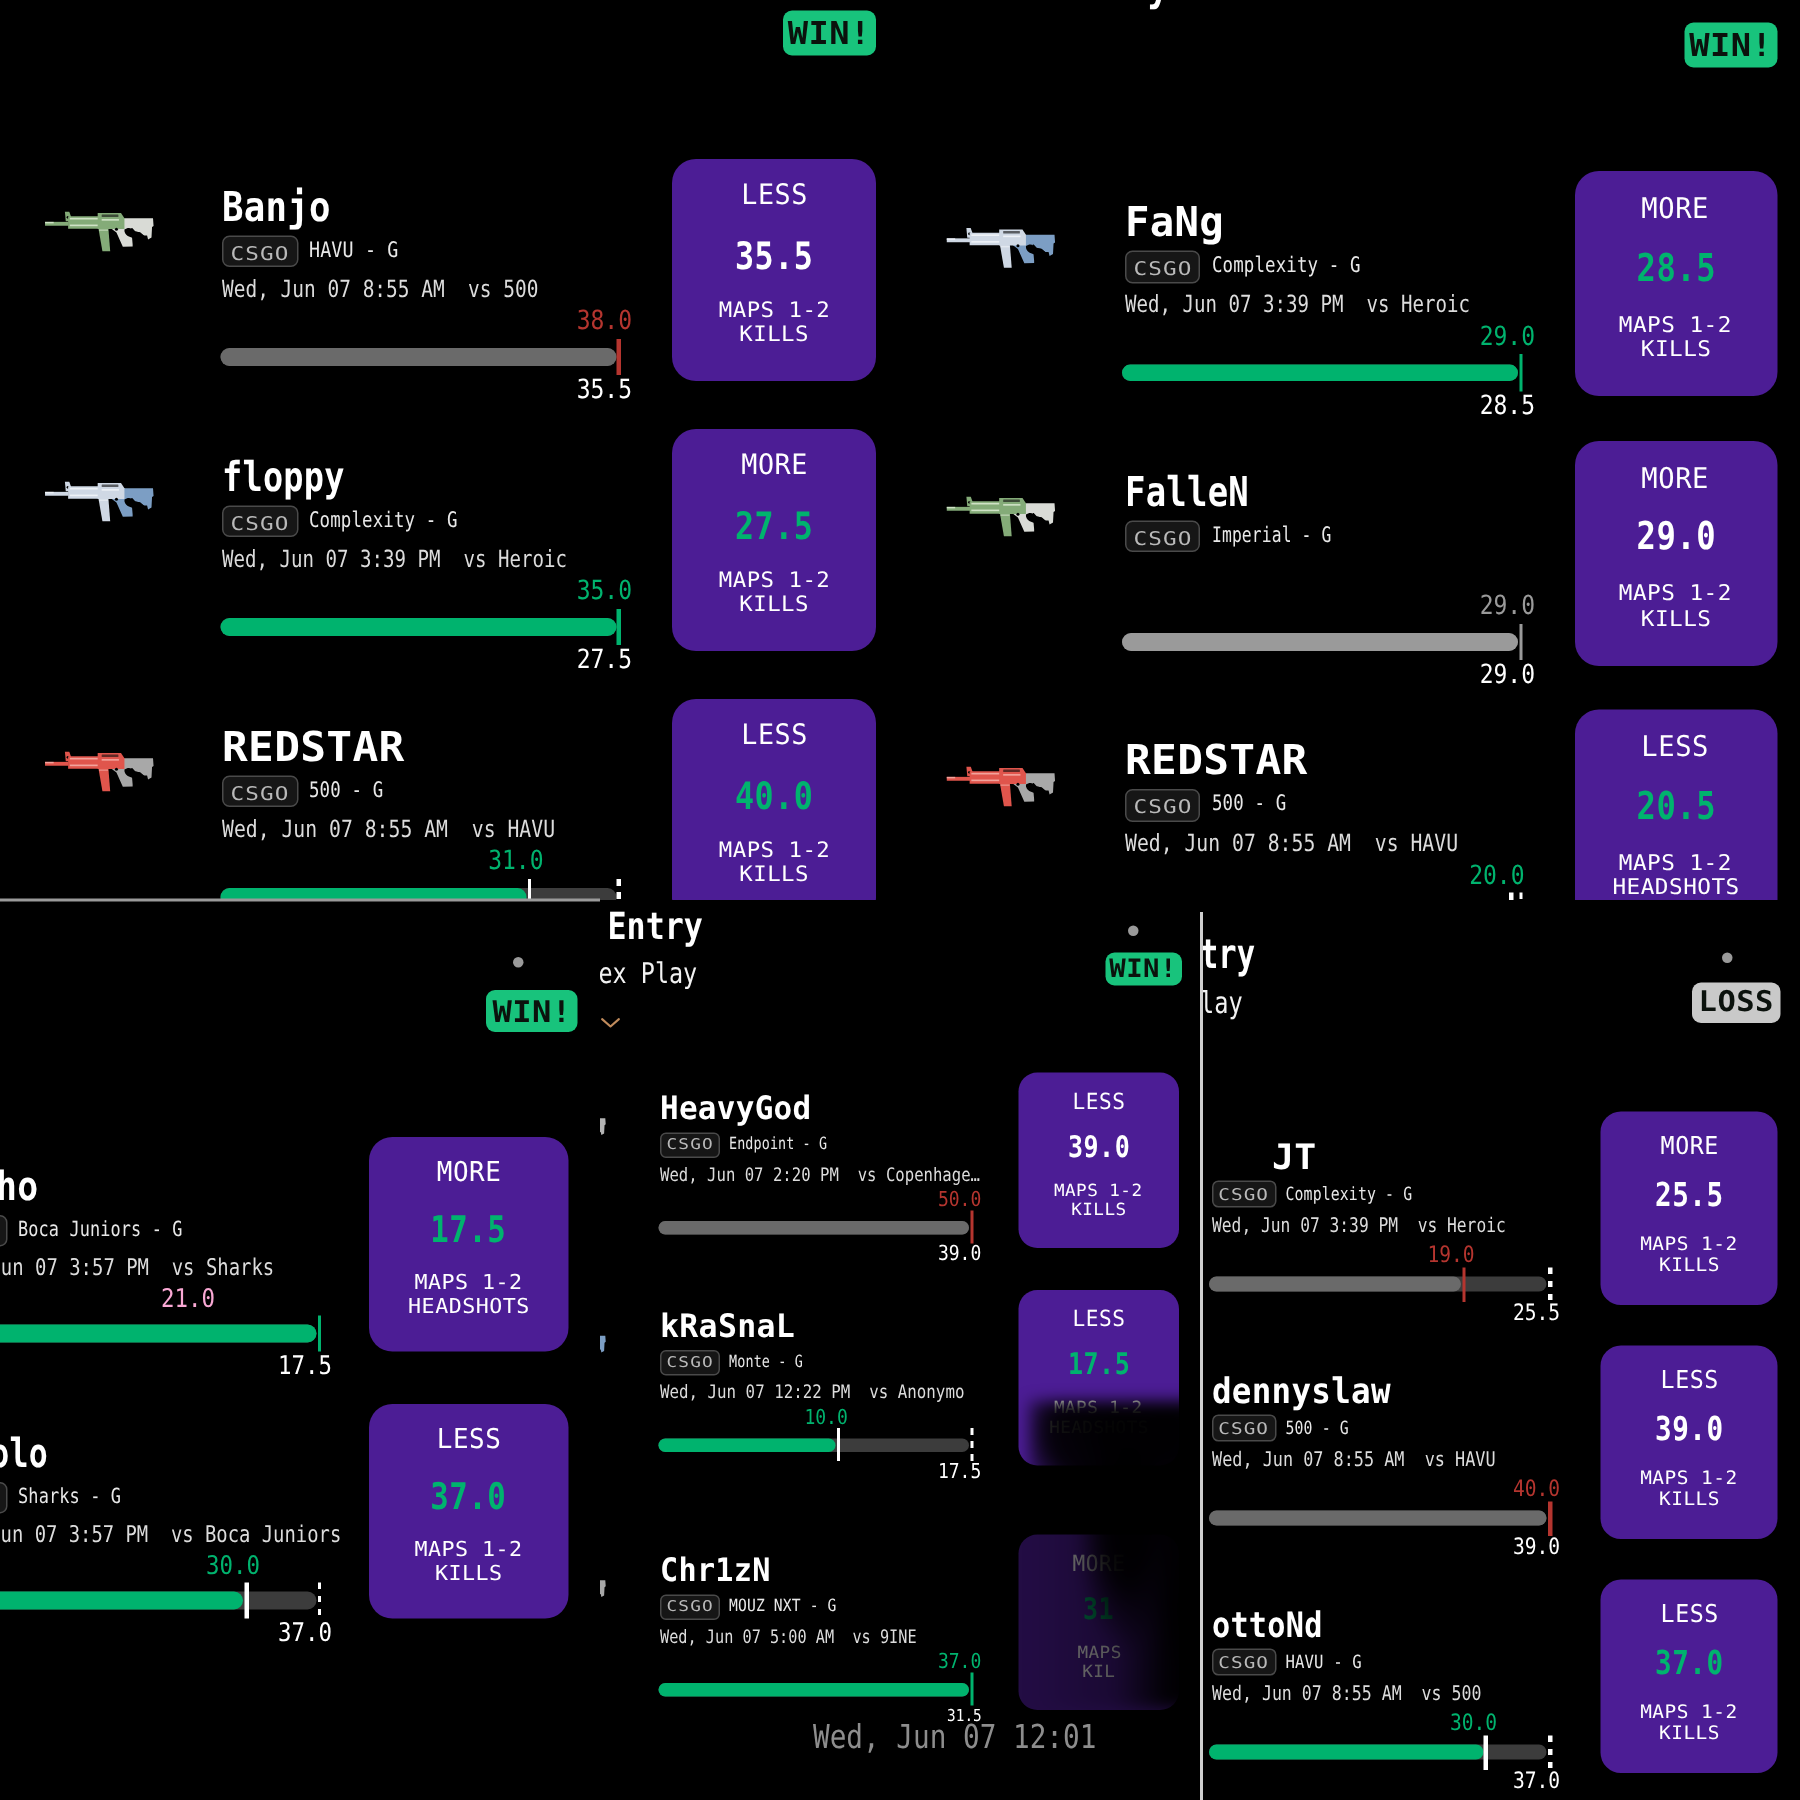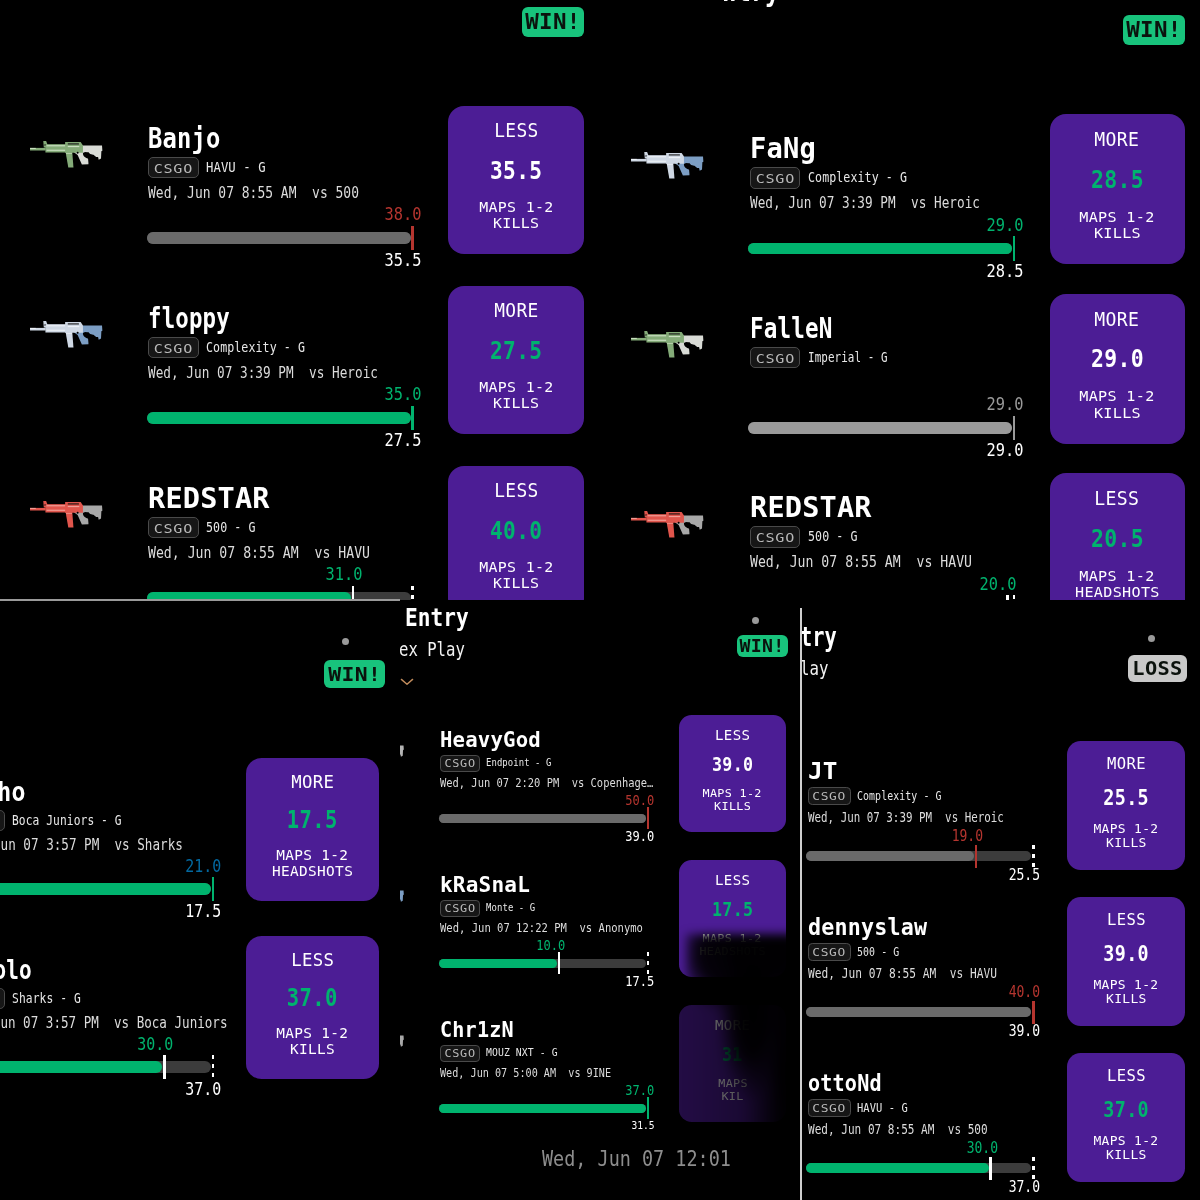--- a/index.html
+++ b/index.html
@@ -394,21 +394,21 @@
         </div>
         <div class="row" style="left: 0px; top: 181.9px; width: 590px; height: 175.32px;">
           <div class="pname" style="left: 144.152px; top: -5.0648px; font-size: 26.785px; line-height: 29.9992px;"><span class="sq" style="transform: scaleX(0.865017);">Nicho</span></div>
           <div class="meta" style="left: 144.152px; top: 28.1486px; height: 21.0384px;"><span class="lgtag" style="font-size: 12.2724px; line-height: 21.0384px; height: 21.0384px; width: 49.4792px; box-sizing: border-box; text-align: center; border-radius: 4.87px;"></span><span class="team" style="font-size: 13.9282px; margin-left: 7.305px; line-height: 21.0384px;"><span class="sq" style="transform: scaleX(0.808878);">Boca Juniors - G</span></span></div>
           <div class="mtime" style="left: 144.152px; top: 54.057px; font-size: 15.3892px; line-height: 18.467px;"><span class="sq" style="transform: scaleX(0.820466);">Wed, Jun 07 3:57 PM  vs Sharks</span></div>
           <div class="barwrap" style="left: 142.691px; top: 101.588px; width: 257.136px; height: 11.2984px;">
             <div class="track" style="top: 0px; width: 257.136px; height: 11.2984px; background: rgb(60, 60, 60);"></div>
             <div class="fill" style="width: 100%; background: rgb(0, 179, 110);"></div>
           </div>
           <div class="mark" style="left: 400.627px; top: 95.0882px; height: 24.2984px; width: 2.6px; background: rgb(0, 179, 110);"></div>
-          <div class="valtop" style="left: 290.541px; width: 120px; text-align: right; top: 74.024px; font-size: 17.1424px; line-height: 20.5709px; color: #0369a1;"><span class="sqr" style="transform: scaleX(0.871659);">21.0</span></div>
+          <div class="valtop" style="left: 290.541px; width: 120px; text-align: left; top: 74.024px; font-size: 17.1424px; line-height: 20.5709px; color: #f9a8d4;"><span class="sqr" style="transform: scaleX(0.871659);">21.0</span></div>
           <div class="valbot" style="left: 290.541px; width: 120px; text-align: right; top: 118.828px; font-size: 17.1424px; line-height: 20.5709px;"><span class="sqr" style="transform: scaleX(0.871659);">17.5</span></div>
           <div class="card" style="left: 435px; top: -24px; width: 132.5px; height: 143.5px; border-radius: 15.584px;">
             <div class="pick" style="position: absolute; left: 0px; right: 0px; text-align: center; top: 13.5743px; font-size: 18.2284px; line-height: 21.3311px;"><span class="sqc" style="transform: scaleX(0.95);">MORE</span></div>
             <div class="line" style="position: absolute; left: 0px; right: 0px; text-align: center; top: 48.4797px; font-size: 24.4338px; line-height: 28.1182px; color: rgb(0, 179, 110);"><span class="sqc" style="transform: scaleX(0.84);">17.5</span></div>
             <div class="stat" style="position: absolute; left: 0px; right: 0px; text-align: center; top: 90.1723px; font-size: 13.7682px; line-height: 15.7074px;">
               <div><span class="sqc" style="transform: scaleX(1.05);">MAPS 1-2</span></div>
               <div><span class="sqc" style="transform: scaleX(1.05);">HEADSHOTS</span></div>
             </div>
           </div>
         </div>
@@ -548,21 +548,21 @@
           <div class="valbot" style="left: 210.877px; width: 120px; text-align: right; top: 95.77px; font-size: 13.816px; line-height: 16.5792px;"><span class="sqr" style="transform: scaleX(0.871659);">17.5</span></div>
           <div class="card" style="left: 355.7px; top: -17px; width: 106.7px; height: 116.7px; border-radius: 12.56px;">
             <div class="pick" style="position: absolute; left: 0px; right: 0px; text-align: center; top: 11.0392px; font-size: 14.8241px; line-height: 17.3473px;"><span class="sqc" style="transform: scaleX(0.95);">LESS</span></div>
             <div class="line" style="position: absolute; left: 0px; right: 0px; text-align: center; top: 39.4257px; font-size: 19.8705px; line-height: 22.8669px; color: rgb(0, 179, 110);"><span class="sqc" style="transform: scaleX(0.84);">17.5</span></div>
             <div class="stat" style="position: absolute; left: 0px; right: 0px; text-align: center; top: 73.3318px; font-size: 11.1969px; line-height: 12.7739px;">
               <div><span class="sqc" style="transform: scaleX(1.05);">MAPS 1-2</span></div>
               <div><span class="sqc" style="transform: scaleX(1.05);">HEADSHOTS</span></div>
             </div>
           </div>
         </div>
-        <div class="row" style="left: 0px; top: 422px; width: 480px; height: 141.3px;">
+        <div class="row" style="left: 0px; top: 440px; width: 480px; height: 141.3px;">
           <div class="wpn" style="left: 23.4715px; top: 10.2835px; width: 57.0695px; height: 21.4581px;"><svg viewBox="0 0 101 38" width="100%" height="100%" xmlns="http://www.w3.org/2000/svg" shape-rendering="geometricPrecision">
  <g>
                 <path d="M61 11 L79.5 11 L81.2 30.4 L81.2 32.4 L72.1 32.6 L66.2 19.5 L61 15.5 Z" fill="#a8a8a8"></path>
               </g>
  <g>
                 <path d="M66 6.3 L100.1 6.3 L100.6 13.4 L99.2 14.4 L98.7 24.2 L95.5 26 L94.6 22.3 L91.4 22.3 L87.3 19.3 L83.6 18.2 L80.8 15.3 L66 15.3 Z" fill="#a8a8a8"></path>
               </g>
  <g>
                 <path d="M73.6 16.8 C76.6 14.4 80.8 14.6 82.2 18.6 L88.2 19.2 L93 23.4 L84 25.2 C79 24.4 73 22.2 73.6 16.8 Z" fill="#000"></path>
               </g>
@@ -615,21 +615,21 @@
     </div>
     <div class="panel" style="left: 800px; top: 600px; width: 400px; height: 600px;">
       <div class="inner" style="left: -118.6px; top: 0px; width: 520px; height: 600px;">
         <div class="dots" style="left: 466.6px; top: 34.5px; gap: 9px;"><i style="width:7px;height:7px"></i>px"&gt;px"&gt;</div>
         <div class="badge" style="left: 446.3px; top: 54.9px; width: 59px; height: 27px; background: rgb(201, 201, 201); color: rgb(11, 18, 13); font-size: 19px;">
           <span class="sqc" style="transform: scaleX(1.07);">LOSS</span>
         </div>
         <div class="htitle" style="left: 118.6px; top: 21px; font-size: 27px; line-height: 31.05px;"><span class="sq" style="transform: scaleX(0.75267);">try</span></div>
         <div class="hsub" style="left: 118.1px; top: 56px; font-size: 20px; line-height: 24px;"><span class="sq" style="transform: scaleX(0.785876);">lay</span></div>
         <div class="row" style="left: 0px; top: 162.4px; width: 520px; height: 153.36px;">
-          <div class="pname" style="left: 126.096px; top: -4.4304px; font-size: 23.43px; line-height: 26.2416px;"><span class="sq" style="transform: scaleX(1.03769);">JT</span></div>
+          <div class="pname" style="left: 126.096px; top: -4.4304px; font-size: 23.43px; line-height: 26.2416px;"><span class="sq" style="transform: scaleX(1.03769); margin-left: 40px;">JT</span></div>
           <div class="meta" style="left: 126.096px; top: 24.6228px; height: 18.4032px;"><span class="lgtag" style="font-size: 10.7352px; line-height: 18.4032px; height: 18.4032px; width: 43.2816px; box-sizing: border-box; text-align: center; border-radius: 4.26px;"><span class="sqc" style="transform: scaleX(1.2);">CSGO</span></span><span class="team" style="font-size: 12.1836px; margin-left: 6.39px; line-height: 18.4032px;"><span class="sq" style="transform: scaleX(0.812362);">Complexity - G</span></span></div>
           <div class="mtime" style="left: 126.096px; top: 47.286px; font-size: 13.4616px; line-height: 16.1539px;"><span class="sq" style="transform: scaleX(0.806077);">Wed, Jun 07 3:39 PM  vs Heroic</span></div>
           <div class="barwrap" style="left: 124.818px; top: 88.8636px; width: 224.928px; height: 9.8832px;">
             <div class="track" style="top: 0px; width: 224.928px; height: 9.8832px; background: rgb(60, 60, 60);"></div>
             <div class="fill" style="width: 74.5%; background: rgb(106, 106, 106);"></div>
           </div>
           <div class="mark" style="left: 293.189px; top: 82.3636px; height: 22.8832px; width: 2.6px; background: rgb(181, 53, 47);"></div>
           <div class="mark" style="left: 350.546px; top: 82.3636px; height: 22.8832px; width: 2.6px; background: repeating-linear-gradient(rgb(255, 255, 255) 0px, rgb(255, 255, 255) 4.4px, transparent 4.4px, transparent 8.8px);"></div>
           <div class="valtop" style="left: 181.761px; width: 120px; text-align: right; top: 64.752px; font-size: 14.9952px; line-height: 17.9942px; color: rgb(181, 53, 47);"><span class="sqr" style="transform: scaleX(0.871659);">19.0</span></div>
           <div class="valbot" style="left: 239.118px; width: 120px; text-align: right; top: 103.944px; font-size: 14.9952px; line-height: 17.9942px;"><span class="sqr" style="transform: scaleX(0.871659);">25.5</span></div>

